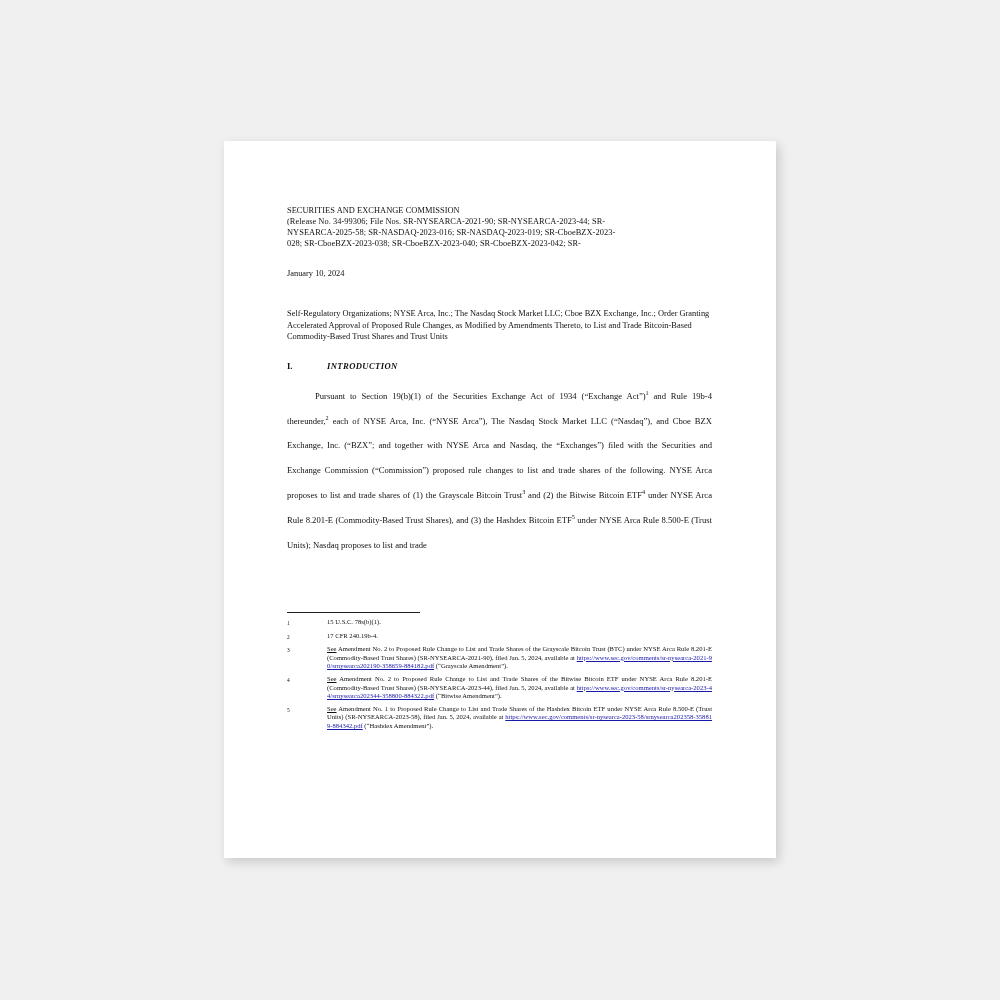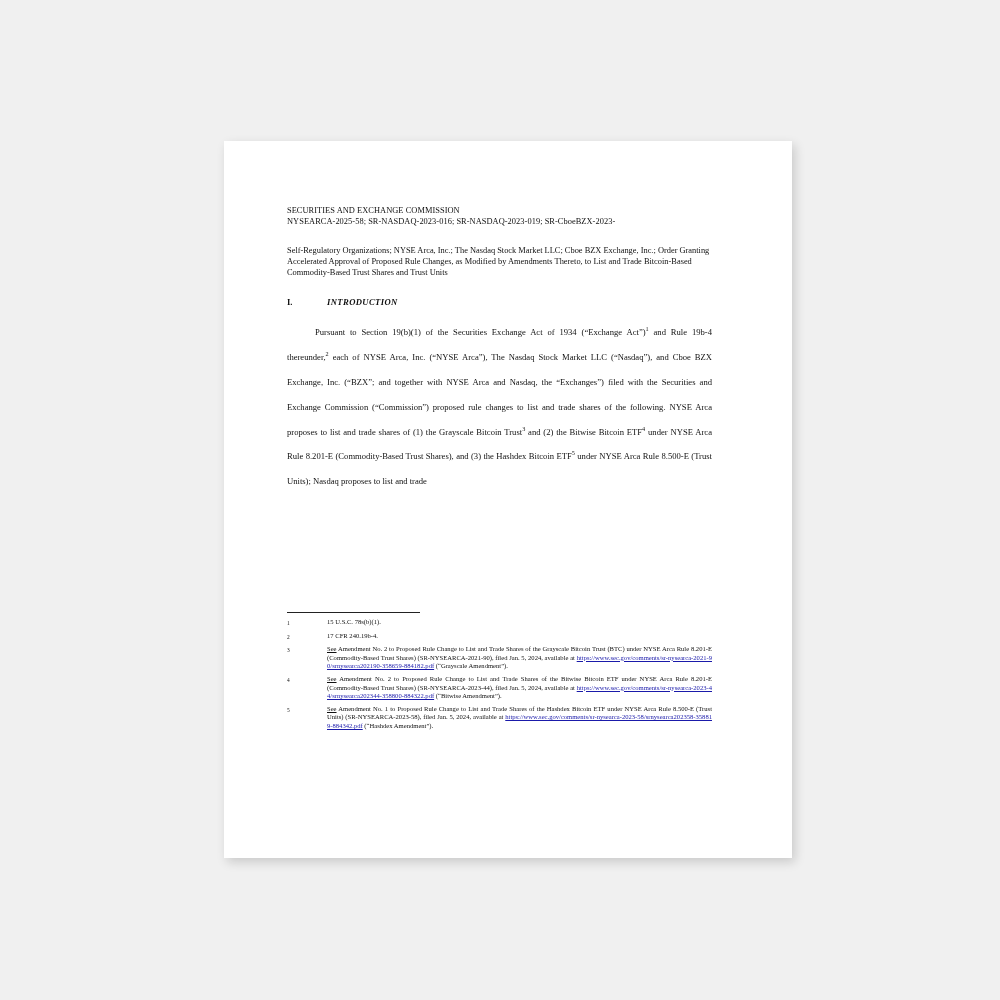--- a/index.html
+++ b/index.html
@@ -18,21 +18,20 @@
   }
   .page {
     position: absolute;
     left: 224px;
     top: 141px;
     width: 552px;
     height: 717px;
     background: #ffffff;
     box-shadow: 3px 4px 10px rgba(0,0,0,0.16);
     overflow: hidden;
-    padding-left: 16px;
   }
   .content {
     position: absolute;
     left: 63px;
     top: 64px;
     width: 425px;
   }
   .hdr {
     font-size: 8.4px;
     line-height: 11.1px;
@@ -43,21 +42,21 @@
   .date {
     font-size: 8.4px;
     line-height: 11.1px;
     color: #111;
     margin-top: 19px;
   }
   .subject {
     font-size: 8.4px;
     line-height: 11.1px;
     color: #111;
-    margin-top: 18px;
+    margin-top: 29px;
     text-align: left;
   }
   .section-head {
     margin-top: 19px;
     font-size: 8.6px;
     font-weight: bold;
     color: #111;
     display: flex;
   }
   .section-head .num { width: 40px; }
@@ -111,23 +110,26 @@
 </style>
 </head>
 <body>
 
 <div id="page-wrap">
   <div class="page">
     <div class="content">
 
       <div class="hdr">
         <div class="line">SECURITIES AND EXCHANGE COMMISSION</div>
+        <div class="line">(Release No. 34-99306; File Nos. SR-NYSEARCA-2021-90; SR-NYSEARCA-2023-44; SR-</div>
         <div class="line">NYSEARCA-2025-58; SR-NASDAQ-2023-016; SR-NASDAQ-2023-019; SR-CboeBZX-2023-</div>
+        <div class="line">028; SR-CboeBZX-2023-038; SR-CboeBZX-2023-040; SR-CboeBZX-2023-042; SR-</div>
       </div>
 
+      <div class="date">January 10, 2024</div>
 
       <div class="subject">Self-Regulatory Organizations; NYSE Arca, Inc.; The Nasdaq Stock Market LLC; Cboe BZX Exchange, Inc.; Order Granting Accelerated Approval of Proposed Rule Changes, as Modified by Amendments Thereto, to List and Trade Bitcoin-Based Commodity-Based Trust Shares and Trust Units</div>
 
       <div class="section-head">
         <span class="num">I.</span>
         <span class="title">INTRODUCTION</span>
       </div>
 
       <div class="body-para">
         <span class="indent"></span><span>Pursuant to Section 19(b)(1) of the Securities Exchange Act of 1934 (“Exchange Act”)</span><sup>1</sup><span> and Rule 19b-4 thereunder,</span><sup>2</sup><span> each of NYSE Arca, Inc. (“NYSE Arca”), The Nasdaq Stock Market LLC (“Nasdaq”), and Cboe BZX Exchange, Inc. (“BZX”; and together with NYSE Arca and Nasdaq, the “Exchanges”) filed with the Securities and Exchange Commission (“Commission”) proposed rule changes to list and trade shares of the following.  NYSE Arca proposes to list and trade shares of (1) the Grayscale Bitcoin Trust</span><sup>3</sup><span> and (2) the Bitwise Bitcoin ETF</span><sup>4</sup><span> under NYSE Arca Rule 8.201-E (Commodity-Based Trust Shares), and (3) the Hashdex Bitcoin ETF</span><sup>5</sup><span> under NYSE Arca Rule 8.500-E (Trust Units); Nasdaq proposes to list and trade</span>

